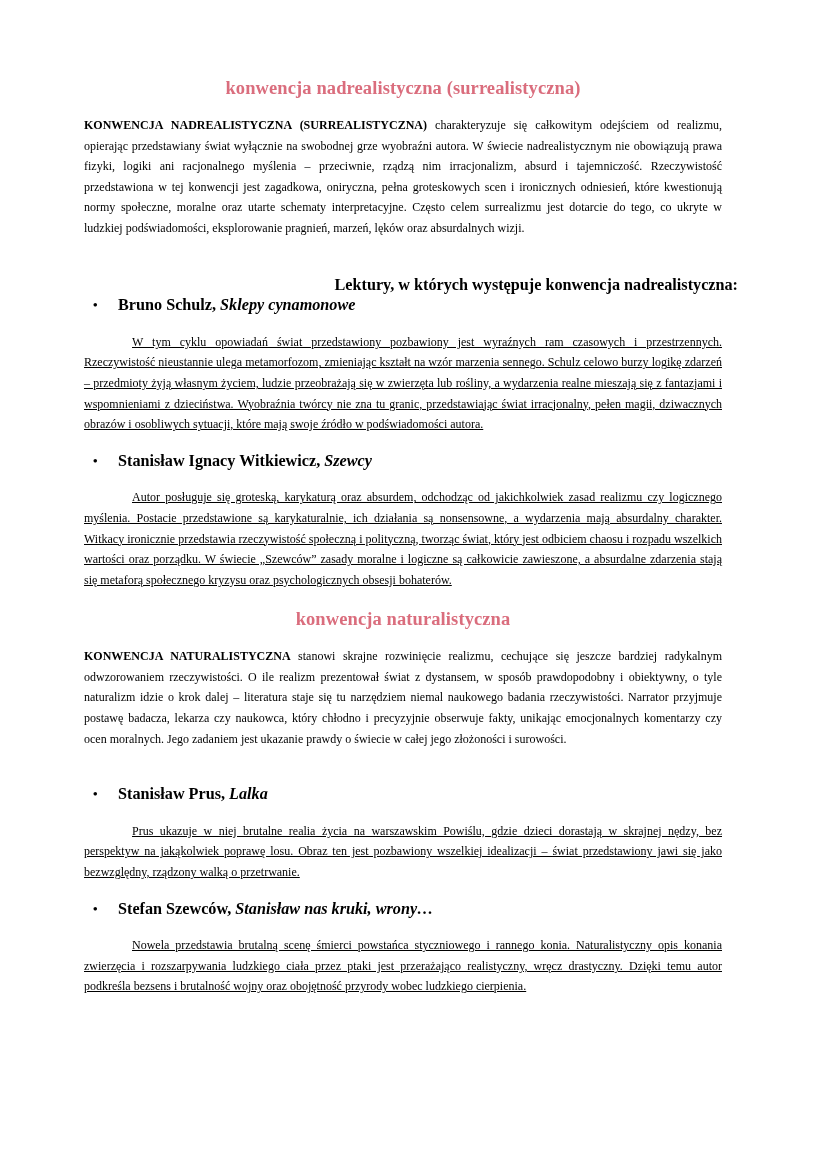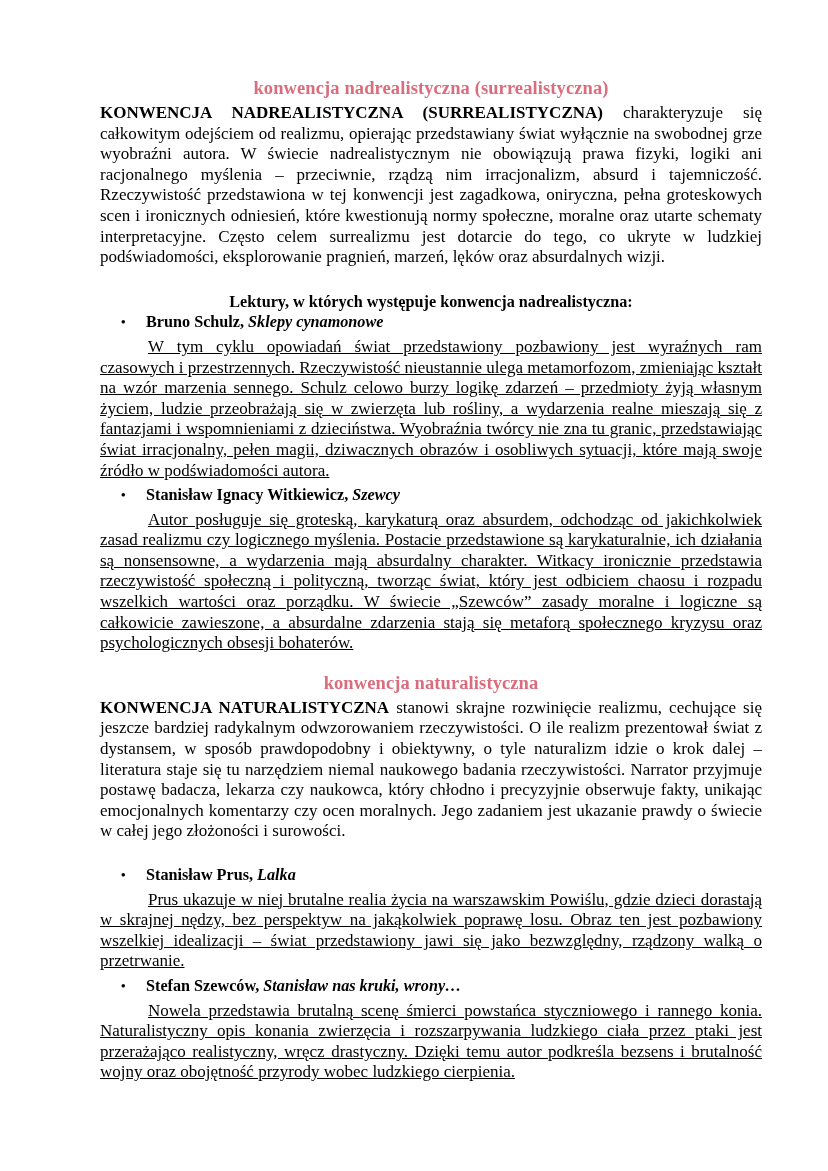--- a/index.html
+++ b/index.html
@@ -10,41 +10,41 @@
   body {
     width: 828px;
     height: 1171px;
     position: relative;
     font-family: "Liberation Serif", "DejaVu Serif", serif;
     color: #000000;
     overflow: hidden;
   }
   .page {
     position: absolute;
-    left: 96px;
+    left: 68px;
     top: 78px;
     width: 670px;
   }
 
   .section-title {
     text-align: center;
     color: #da6d7d;
     font-weight: bold;
     font-size: 18.5px;
     line-height: 21px;
     margin: 0 0 1px 0;
     letter-spacing: 0.1px;
   }
   .section-title.second {
     margin-top: 19px;
   }
 
   p.body {
-    margin: 4px;
-    font-size: 17px;
+    margin: 16px;
+    font-size: 12px;
     line-height: 20.6px;
     text-align: justify;
     text-justify: inter-word;
     hyphens: none;
   }
 
   p.body.indent {
     text-indent: 48px;
     text-decoration: underline;
   }
@@ -58,21 +58,21 @@
   }
   .spacer.small {
     height: 19px;
   }
 
   h3.lektury {
     margin: 0;
     font-size: 16.2px;
     line-height: 20.6px;
     font-weight: bold;
-    text-align: center;
+    text-align: right;
   }
 
   .bullet-line {
     display: flex;
     font-size: 16.2px;
     line-height: 20.6px;
     font-weight: bold;
     margin: 0;
     padding-left: 25px;
   }

